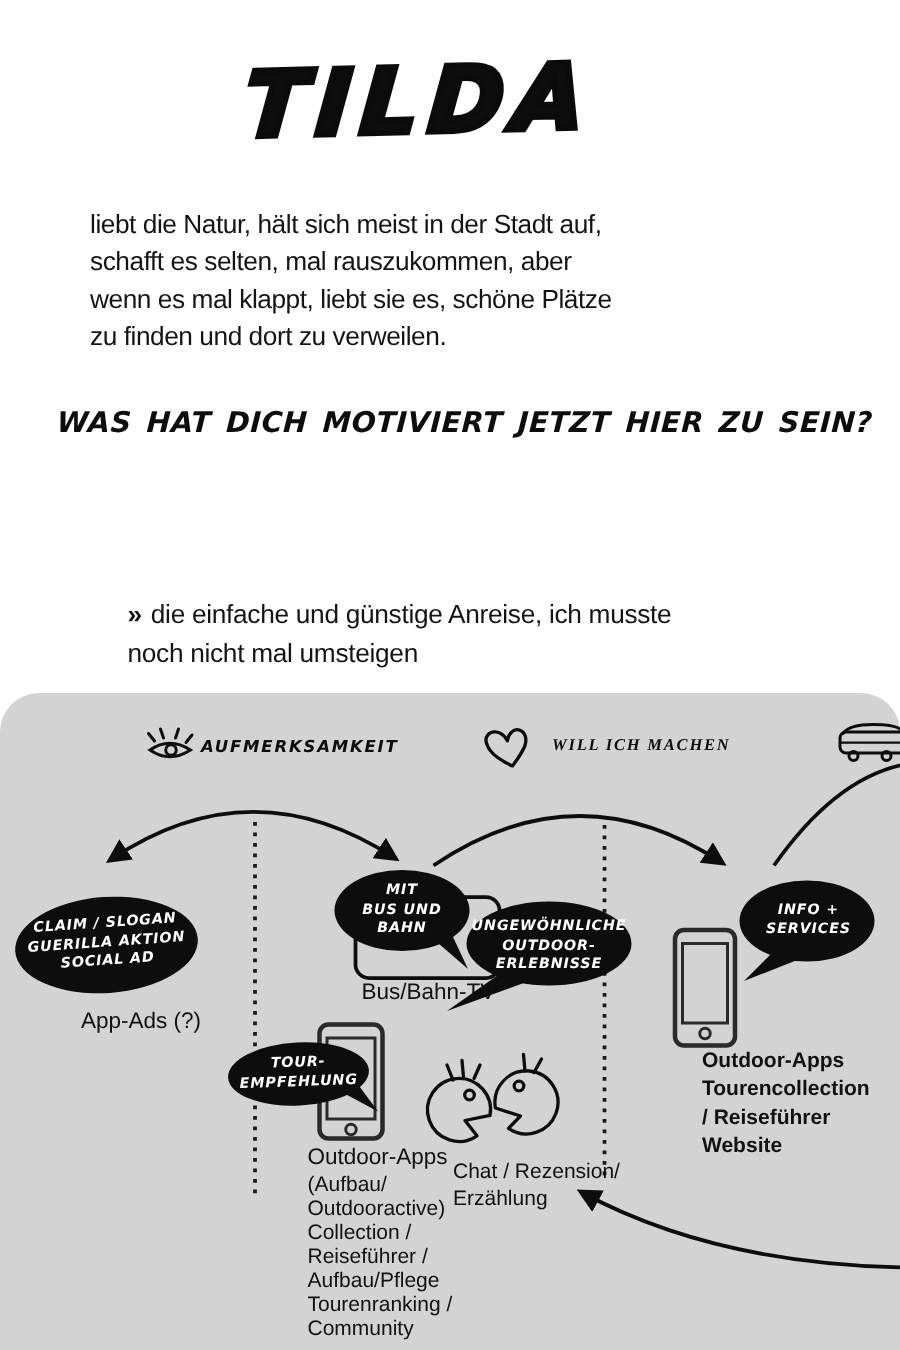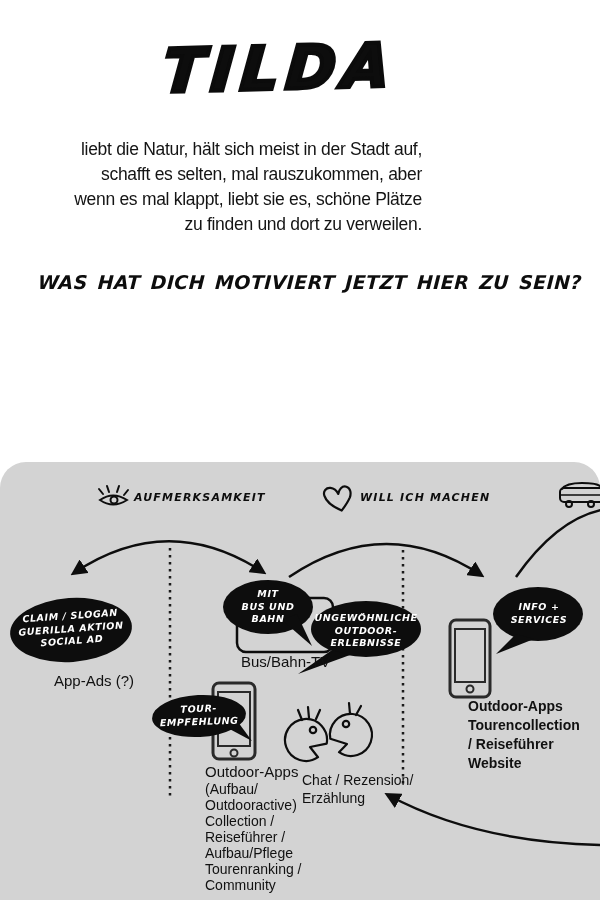--- a/index.html
+++ b/index.html
@@ -5,21 +5,21 @@
   html,body{margin:0;padding:0;background:#fff;}
   .page{position:relative;width:600px;height:900px;background:#ffffff;overflow:hidden;
         font-family:"Liberation Sans",sans-serif;color:#0d0d0d;}
   .abs{position:absolute;}
   
   .title{left:140px;top:38px;width:280px;text-align:center;
          font-family:"DejaVu Sans",sans-serif;font-weight:bold;font-style:italic;
          font-size:60px;letter-spacing:7px;line-height:1;
          -webkit-text-stroke:4px #0b0b0b;transform:skewX(-6deg) rotate(-1.5deg);}
   .intro{left:60px;top:137px;width:362px;font-size:17.5px;line-height:25px;
-         letter-spacing:-0.3px;color:#141414;text-align:right;}
+         letter-spacing:-0.3px;color:#141414;}
   .comic{font-family:"DejaVu Sans",sans-serif;font-weight:bold;font-style:italic;}
   .question{left:38px;top:271px;width:560px;font-size:19px;letter-spacing:0.4px;
             word-spacing:3px;white-space:nowrap;transform:skewX(-3deg);}
   .bullet{font-size:17.5px;line-height:26px;letter-spacing:-0.2px;color:#141414;}
   .bullet .glyph{font-weight:bold;margin-right:6px;}
   .b1{left:85px;top:320px;width:300px;}
   .b2{left:85px;top:396px;width:400px;}
   
   .journey{left:0;top:462px;width:600px;height:541px;background:#d3d3d3;border-radius:26px;}
   .journey svg{position:absolute;left:0;top:0;}
@@ -32,20 +32,23 @@
 </style>
 </head>
 <body>
 
 <div class="page">
 
   <div class="abs title comic">TILDA</div>
   <div class="abs intro">liebt die Natur, hält sich meist in der Stadt auf, schafft es selten, mal rauszukommen, aber wenn es mal klappt, liebt sie es, schöne Plätze zu finden und dort zu verweilen.</div>
   <div class="abs question comic">WAS HAT DICH MOTIVIERT JETZT HIER ZU SEIN?</div>
 
+  <div class="abs bullet b2">
+    <span class="glyph">»</span><span>die einfache und günstige Anreise, ich musste noch nicht mal umsteigen</span>
+  </div>
 
   <div class="abs journey">
 
     <svg width="600" height="438" viewBox="0 0 600 438">
       <defs>
         <marker id="ah" viewBox="0 0 10 10" refX="7.5" refY="5" markerWidth="6.5" markerHeight="6.5" orient="auto-start-reverse">
           <path d="M0,0 L10,5 L0,10 z" fill="#0d0d0d"></path>
         </marker>
       </defs>
 
@@ -106,21 +109,21 @@
         <path d="M 302 258 L 298 248 M 309 256 L 308 245 M 316 257 L 320 248"></path>
         <path d="M 339 290.2 A 21 21 0 1 0 330.3 276.7 L 347 282 Z"></path>
         <circle cx="346" cy="262" r="3.2"></circle>
         <path d="M 350 252 L 349 241 M 356 253 L 361 244"></path>
       </g>
 
       <path d="M 600 383 Q 475 380 388 333" fill="none" stroke="#0d0d0d" stroke-width="2.5" marker-end="url(#ah)"></path>
     </svg>
 
     <div class="abs comic stage-label" style="left:134px;top:29px;">AUFMERKSAMKEIT</div>
-    <div class="abs comic stage-label" style="left:360px;top:29px;">WILL ICH MACHEN</div>
+    <div class="abs comic stage-label" style="left:368px;top:29px;font-family:Liberation Serif, serif;">WILL ICH MACHEN</div>
 
     <div class="abs comic bubble-text" style="left:8px;top:148px;width:126px;transform:rotate(-4deg);">
       <div>CLAIM / SLOGAN</div>
       <div>GUERILLA AKTION</div>
       <div>SOCIAL AD</div>
     </div>
     <div class="abs comic bubble-text" style="left:225px;top:126px;width:86px;">
       <div>MIT</div>
       <div>BUS UND</div>
       <div>BAHN</div>

